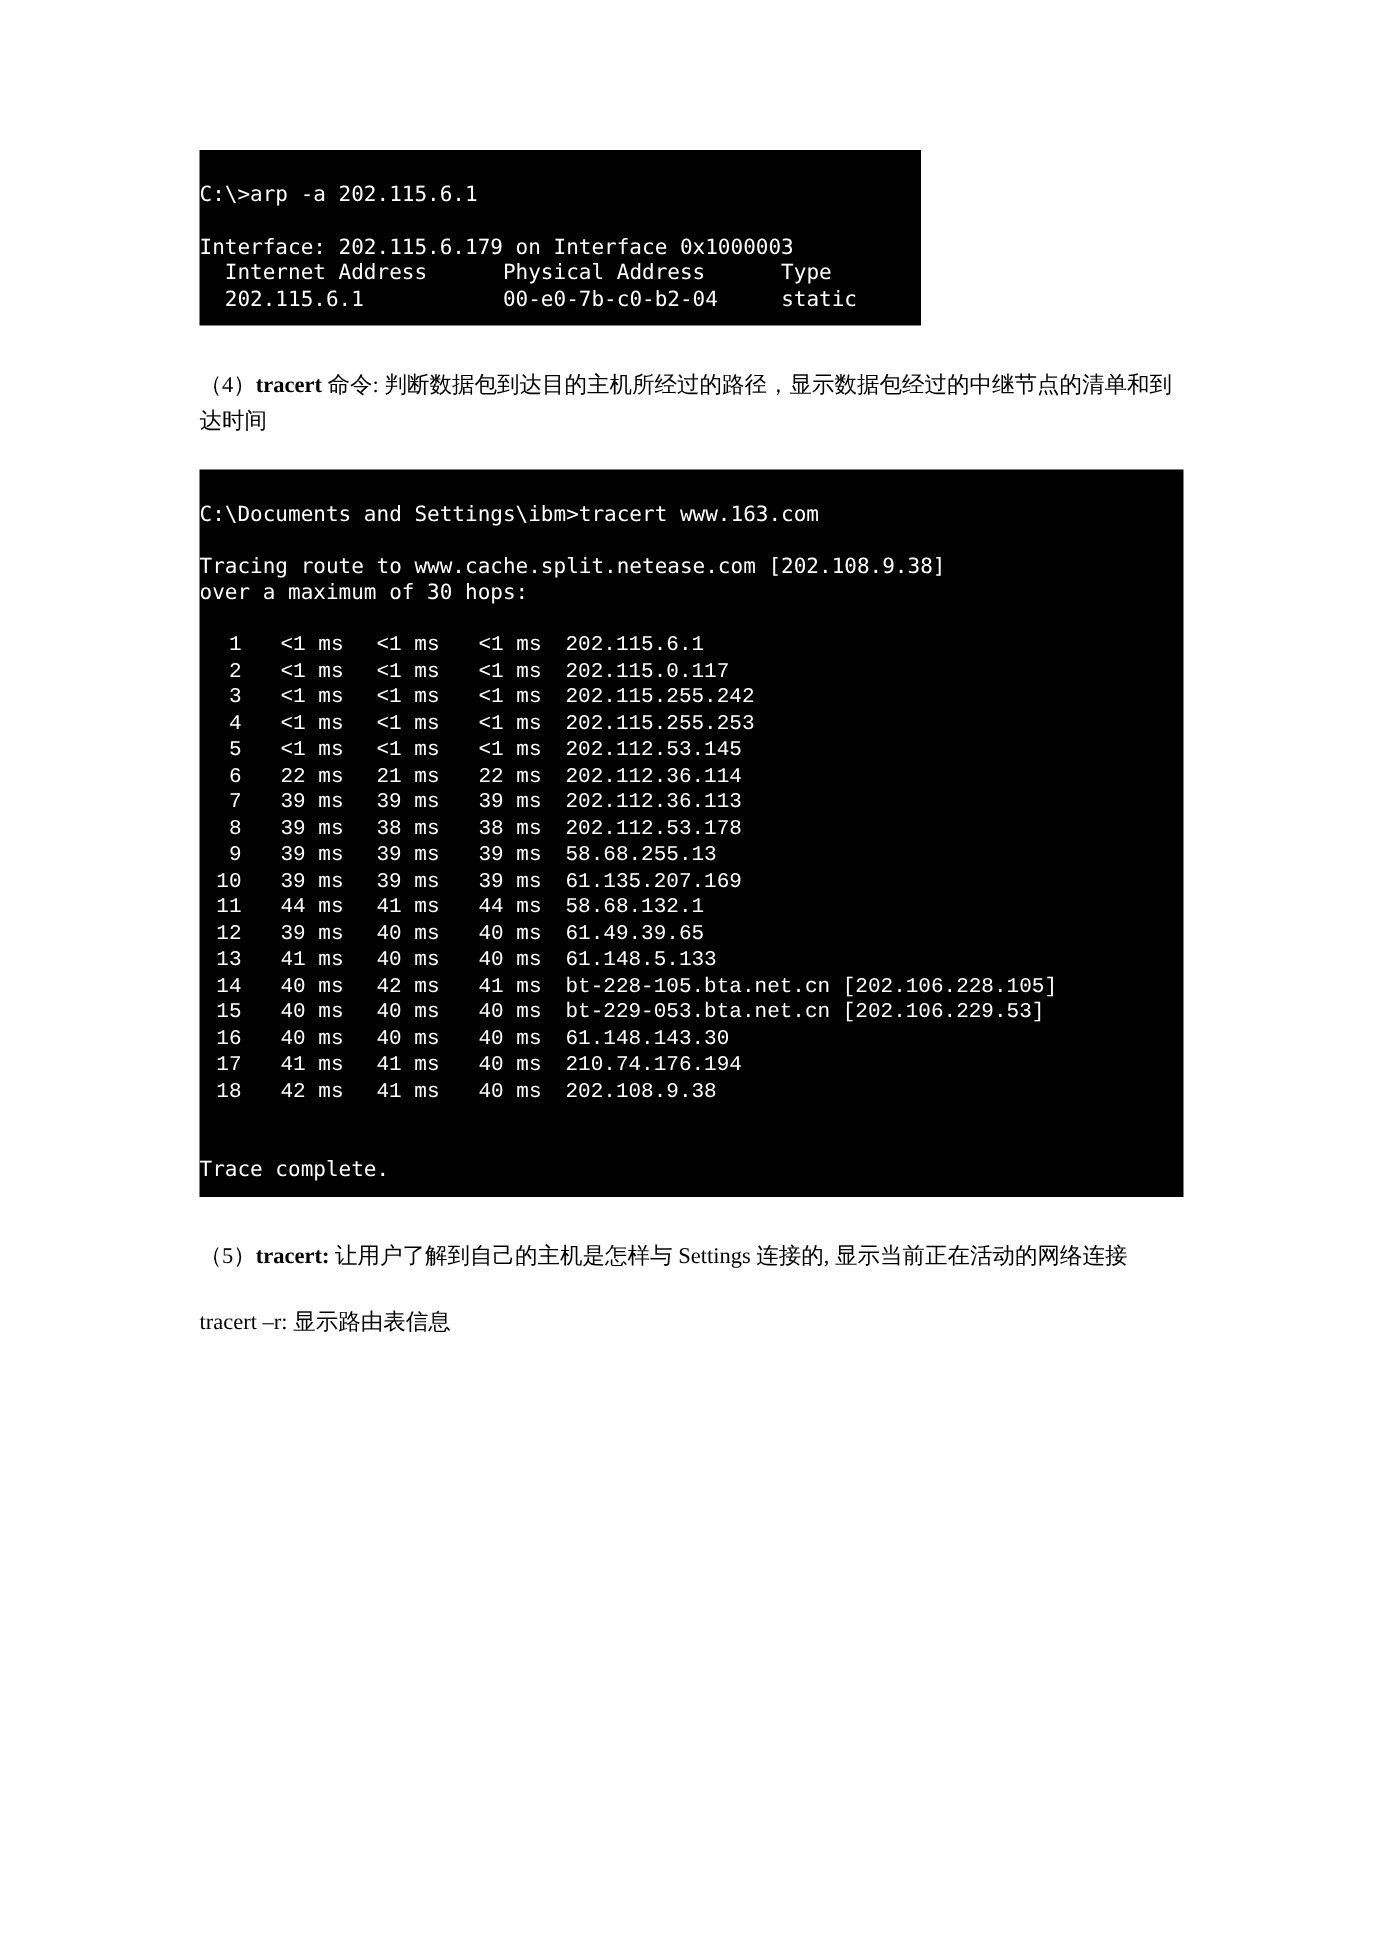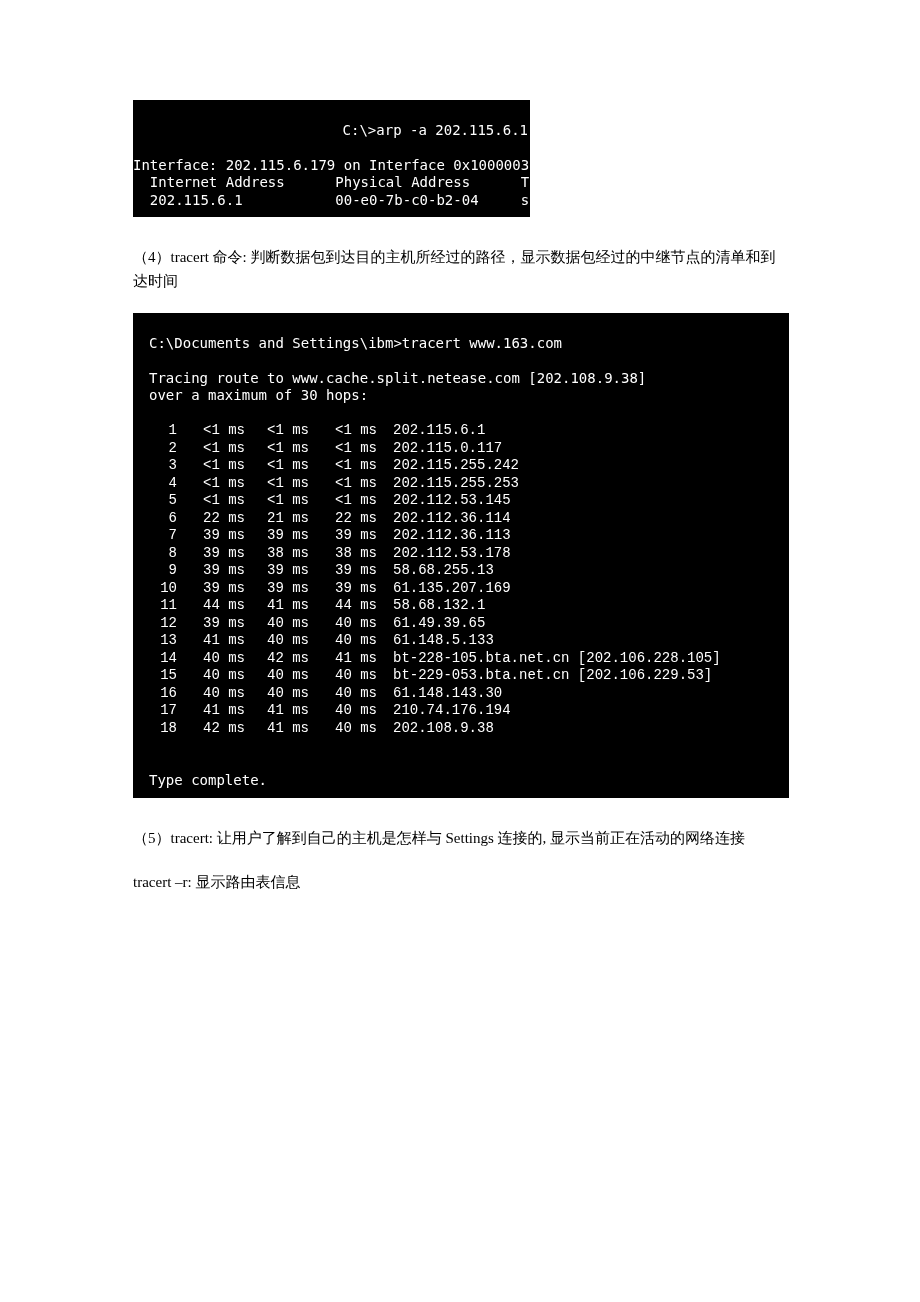--- a/index.html
+++ b/index.html
@@ -15,34 +15,33 @@
       background: #000;
       color: #fff;
       font-family: "Lucida Console", "Consolas", monospace;
       font-size: 14px;
       white-space: pre;
       line-height: 1.25;
       padding: 4px 2px 8px 0;
       margin-bottom: 28px;
     }
     .terminal.small {
-      width: 397px;
-      text-align: right;
+      width: 481px;
     }
     .terminal.big {
       width: 656px;
-      padding-left: 16px;
+      padding-left: 0;
     }
     .para {
       color: #000;
       margin-bottom: 6px;
       font-family: "SimSun", "宋体", serif;
       font-size: 15px;
     }
-    .para .bold { font-weight: normal; }
+    .para .bold { font-weight: bold; }
     .para .zh { font-family: "SimSun", "宋体", serif; }
     .para .en { font-family: "Times New Roman", serif; }
     .spacer { height: 14px; }
     .hop-row { font-family: Liberation Mono, monospace; font-size: 14px; }
     .hp { display: inline-block; }
     .c1 { width: 28px; text-align: right; }
     .c2 { width: 68px; text-align: right; }
     .c3 { width: 64px; text-align: right; }
     .c4 { width: 68px; text-align: right; }
     .c5 { padding-left: 16px; }
@@ -65,21 +64,21 @@
 <div class="spacer"></div>
 
 <div class="terminal big">
 <span>C:\Documents and Settings\ibm&gt;tracert www.163.com</span>
 
 <span>Tracing route to www.cache.split.netease.com [202.108.9.38]</span>
 <span>over a maximum of 30 hops:</span>
 
 <div id="hops"><div class="hop-row"><span class="hp c1">1</span><span class="hp c2">&lt;1 ms</span><span class="hp c3">&lt;1 ms</span><span class="hp c4">&lt;1 ms</span><span class="hp c5">202.115.6.1</span></div><div class="hop-row"><span class="hp c1">2</span><span class="hp c2">&lt;1 ms</span><span class="hp c3">&lt;1 ms</span><span class="hp c4">&lt;1 ms</span><span class="hp c5">202.115.0.117</span></div><div class="hop-row"><span class="hp c1">3</span><span class="hp c2">&lt;1 ms</span><span class="hp c3">&lt;1 ms</span><span class="hp c4">&lt;1 ms</span><span class="hp c5">202.115.255.242</span></div><div class="hop-row"><span class="hp c1">4</span><span class="hp c2">&lt;1 ms</span><span class="hp c3">&lt;1 ms</span><span class="hp c4">&lt;1 ms</span><span class="hp c5">202.115.255.253</span></div><div class="hop-row"><span class="hp c1">5</span><span class="hp c2">&lt;1 ms</span><span class="hp c3">&lt;1 ms</span><span class="hp c4">&lt;1 ms</span><span class="hp c5">202.112.53.145</span></div><div class="hop-row"><span class="hp c1">6</span><span class="hp c2">22 ms</span><span class="hp c3">21 ms</span><span class="hp c4">22 ms</span><span class="hp c5">202.112.36.114</span></div><div class="hop-row"><span class="hp c1">7</span><span class="hp c2">39 ms</span><span class="hp c3">39 ms</span><span class="hp c4">39 ms</span><span class="hp c5">202.112.36.113</span></div><div class="hop-row"><span class="hp c1">8</span><span class="hp c2">39 ms</span><span class="hp c3">38 ms</span><span class="hp c4">38 ms</span><span class="hp c5">202.112.53.178</span></div><div class="hop-row"><span class="hp c1">9</span><span class="hp c2">39 ms</span><span class="hp c3">39 ms</span><span class="hp c4">39 ms</span><span class="hp c5">58.68.255.13</span></div><div class="hop-row"><span class="hp c1">10</span><span class="hp c2">39 ms</span><span class="hp c3">39 ms</span><span class="hp c4">39 ms</span><span class="hp c5">61.135.207.169</span></div><div class="hop-row"><span class="hp c1">11</span><span class="hp c2">44 ms</span><span class="hp c3">41 ms</span><span class="hp c4">44 ms</span><span class="hp c5">58.68.132.1</span></div><div class="hop-row"><span class="hp c1">12</span><span class="hp c2">39 ms</span><span class="hp c3">40 ms</span><span class="hp c4">40 ms</span><span class="hp c5">61.49.39.65</span></div><div class="hop-row"><span class="hp c1">13</span><span class="hp c2">41 ms</span><span class="hp c3">40 ms</span><span class="hp c4">40 ms</span><span class="hp c5">61.148.5.133</span></div><div class="hop-row"><span class="hp c1">14</span><span class="hp c2">40 ms</span><span class="hp c3">42 ms</span><span class="hp c4">41 ms</span><span class="hp c5">bt-228-105.bta.net.cn [202.106.228.105]</span></div><div class="hop-row"><span class="hp c1">15</span><span class="hp c2">40 ms</span><span class="hp c3">40 ms</span><span class="hp c4">40 ms</span><span class="hp c5">bt-229-053.bta.net.cn [202.106.229.53]</span></div><div class="hop-row"><span class="hp c1">16</span><span class="hp c2">40 ms</span><span class="hp c3">40 ms</span><span class="hp c4">40 ms</span><span class="hp c5">61.148.143.30</span></div><div class="hop-row"><span class="hp c1">17</span><span class="hp c2">41 ms</span><span class="hp c3">41 ms</span><span class="hp c4">40 ms</span><span class="hp c5">210.74.176.194</span></div><div class="hop-row"><span class="hp c1">18</span><span class="hp c2">42 ms</span><span class="hp c3">41 ms</span><span class="hp c4">40 ms</span><span class="hp c5">202.108.9.38</span></div></div>
 
-<span>Type complete.</span>
+<span>Trace complete.</span>
 </div>
 
 <div class="para">
   <span class="zh">（5）</span><span class="bold en">tracert:</span><span class="zh"> 让用户了解到自己的主机是怎样与 </span><span class="en">Settings</span><span class="zh"> 连接的, 显示当前正在活动的网络连接</span>
 </div>
 
 <div class="spacer"></div>
 
 <div class="para">
   <span class="en">tracert –r:</span><span class="zh">  显示路由表信息</span>

